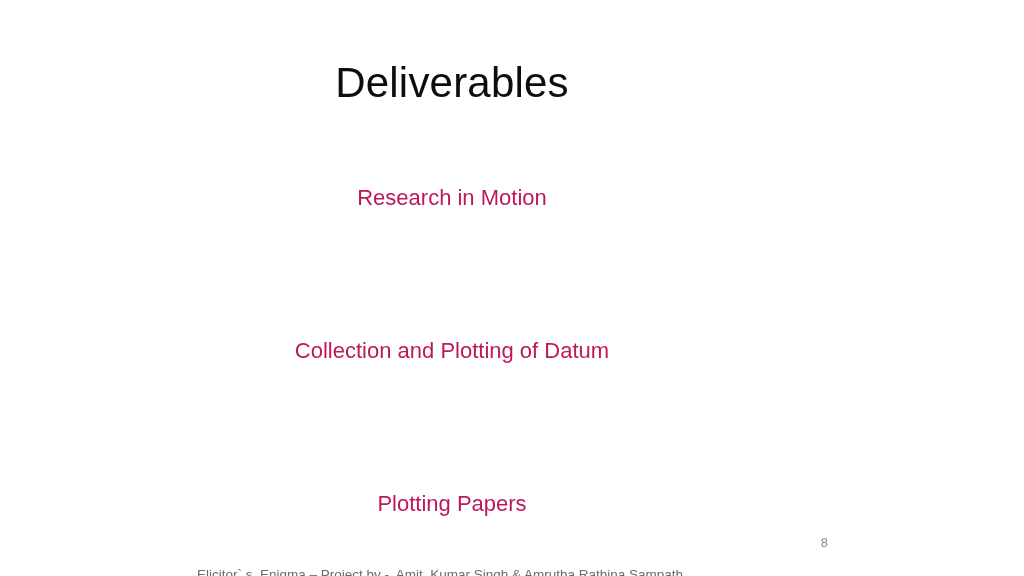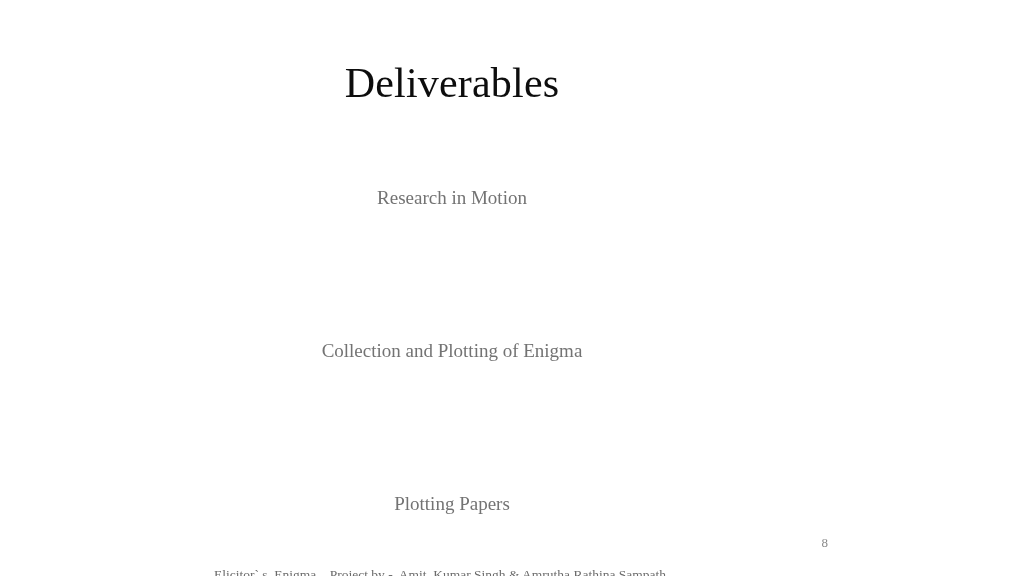--- a/index.html
+++ b/index.html
@@ -6,44 +6,44 @@
     margin: 0;
     padding: 0;
     background: #ffffff;
   }
   .slide {
     position: relative;
     width: 904px;
     height: 576px;
     background: #ffffff;
     overflow: hidden;
-    font-family: Liberation Serif, serif;
+    font-family: Liberation Sans, sans-serif;
     color: #0d0d0d;
   }
   .slide-title {
     margin: 58px 0 0 0;
     font-size: 42px;
     line-height: 50px;
     font-weight: 400;
     text-align: center;
     color: #0d0d0d;
     letter-spacing: 0.2px;
   }
   .content {
     margin: 26px auto 0 auto;
     max-width: 860px;
     text-align: center;
   }
   .content p {
     margin: 0 0 25.5px 0;
-    font-size: 19px;
+    font-size: 22px;
     line-height: 25.5px;
     font-weight: 400;
     white-space: pre-wrap;
-    color: #737373;
+    color: #be185d;
   }
   .content p .line {
     display: block;
   }
   .footer {
     position: absolute;
     left: 0;
     right: 24px;
     top: 532px;
     text-align: center;
@@ -71,21 +71,21 @@
 
   <h1 class="slide-title">Deliverables</h1>
 
   <div class="content">
 
     <p>
       <span class="line">Research in Motion</span>
     </p>
 
     <p>
-      <span class="line">Collection and Plotting of Enigma</span>
+      <span class="line">Collection and Plotting of Datum</span>
     </p>
 
     <p>
       <span class="line">Plotting Papers</span>
     </p>
 
   </div>
 
   <div class="footer">
     <span class="line">Elicitor` s  Enigma – Project by -  Amit  Kumar Singh &amp; Amrutha Rathina Sampath</span>

